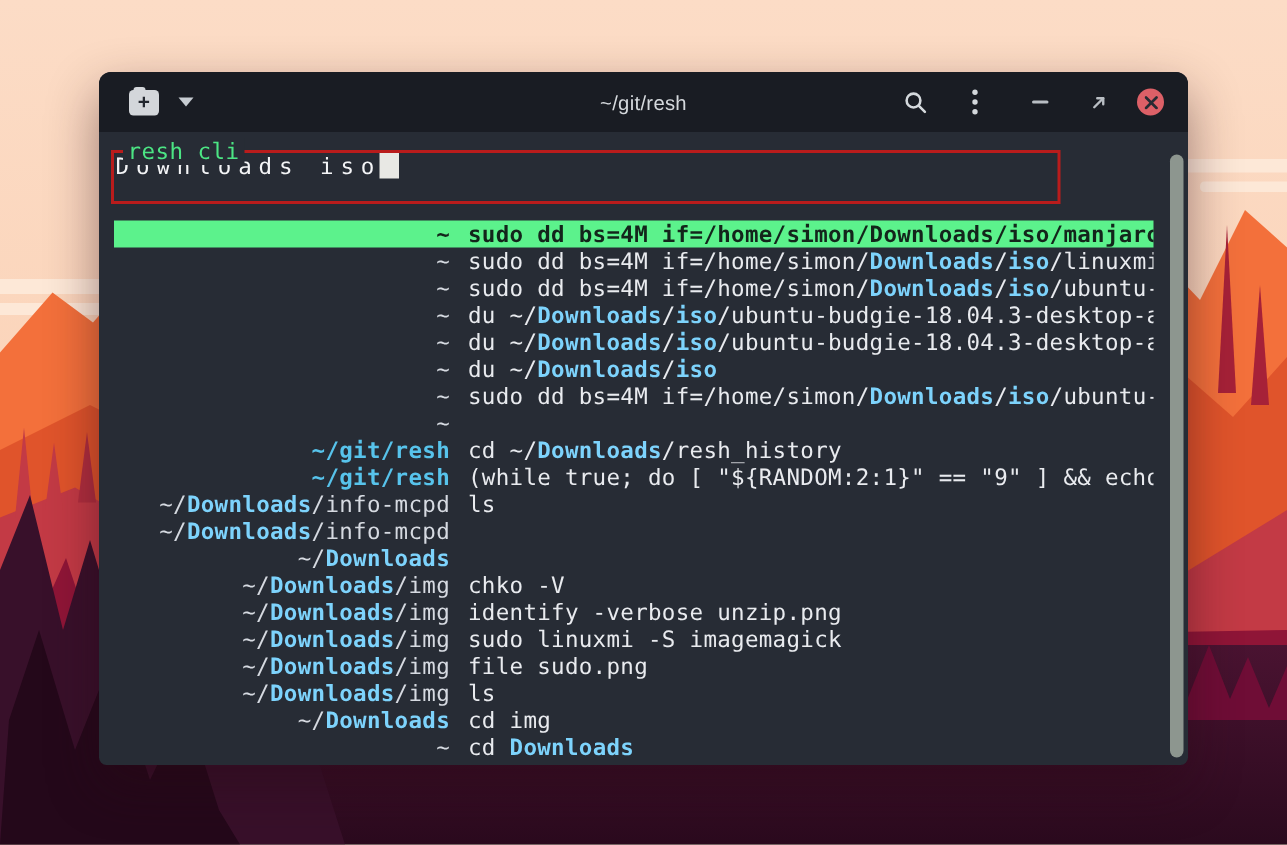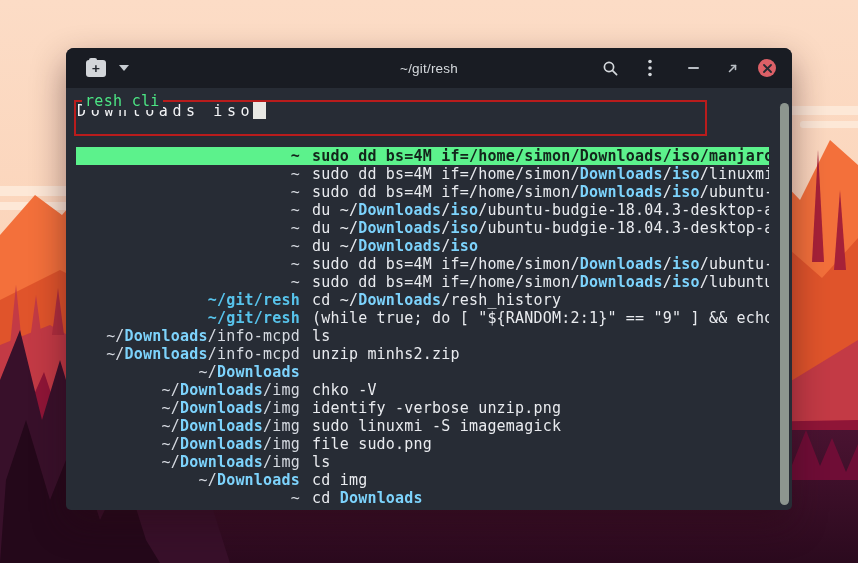--- a/index.html
+++ b/index.html
@@ -135,25 +135,25 @@
   </div>
 
   <div class="rows">
       <div class="row sel"><span class="ctx"><span class="sg-p">~</span></span><span class="gap"></span><span class="cmd"><span class="sg-p">sudo dd bs=4M if=/home/simon/Downloads/iso/manjaro</span></span></div>
       <div class="row"><span class="ctx"><span class="sg-p">~</span></span><span class="gap"></span><span class="cmd"><span class="sg-p">sudo dd bs=4M if=/home/simon/</span><span class="sg-m">Downloads</span><span class="sg-p">/</span><span class="sg-m">iso</span><span class="sg-p">/linuxmi</span></span></div>
       <div class="row"><span class="ctx"><span class="sg-p">~</span></span><span class="gap"></span><span class="cmd"><span class="sg-p">sudo dd bs=4M if=/home/simon/</span><span class="sg-m">Downloads</span><span class="sg-p">/</span><span class="sg-m">iso</span><span class="sg-p">/ubuntu-</span></span></div>
       <div class="row"><span class="ctx"><span class="sg-p">~</span></span><span class="gap"></span><span class="cmd"><span class="sg-p">du ~/</span><span class="sg-m">Downloads</span><span class="sg-p">/</span><span class="sg-m">iso</span><span class="sg-p">/ubuntu-budgie-18.04.3-desktop-a</span></span></div>
       <div class="row"><span class="ctx"><span class="sg-p">~</span></span><span class="gap"></span><span class="cmd"><span class="sg-p">du ~/</span><span class="sg-m">Downloads</span><span class="sg-p">/</span><span class="sg-m">iso</span><span class="sg-p">/ubuntu-budgie-18.04.3-desktop-a</span></span></div>
       <div class="row"><span class="ctx"><span class="sg-p">~</span></span><span class="gap"></span><span class="cmd"><span class="sg-p">du ~/</span><span class="sg-m">Downloads</span><span class="sg-p">/</span><span class="sg-m">iso</span></span></div>
       <div class="row"><span class="ctx"><span class="sg-p">~</span></span><span class="gap"></span><span class="cmd"><span class="sg-p">sudo dd bs=4M if=/home/simon/</span><span class="sg-m">Downloads</span><span class="sg-p">/</span><span class="sg-m">iso</span><span class="sg-p">/ubuntu-</span></span></div>
-      <div class="row"><span class="ctx"><span class="sg-p">~</span></span><span class="gap"></span><span class="cmd"><span class="sg-p">sudo dd bs=4M if=/home/simon/</span><span class="sg-m">Downloads</span><span class="sg-p">/</span><span class="sg-m">iso</span><span class="sg-p">/lubuntu</span></span></div>
+      <div class="row"><span class="ctx"><span class="sg-p">~</span></span><span class="gap"></span></div>
       <div class="row"><span class="ctx"><span class="sg-d">~/git/resh</span></span><span class="gap"></span><span class="cmd"><span class="sg-p">cd ~/</span><span class="sg-m">Downloads</span><span class="sg-p">/resh_history</span></span></div>
       <div class="row"><span class="ctx"><span class="sg-d">~/git/resh</span></span><span class="gap"></span><span class="cmd"><span class="sg-p">(while true; do [ "${RANDOM:2:1}" == "9" ] &amp;&amp; echo</span></span></div>
       <div class="row"><span class="ctx"><span class="sg-p">~/</span><span class="sg-m">Downloads</span><span class="sg-p">/info-mcpd</span></span><span class="gap"></span><span class="cmd"><span class="sg-p">ls</span></span></div>
-      <div class="row"><span class="ctx"><span class="sg-p">~/</span><span class="sg-m">Downloads</span><span class="sg-p">/info-mcpd</span></span><span class="gap"></span><span class="cmd"><span class="sg-p">unzip minhs2.zip</span></span></div>
+      <div class="row"><span class="ctx"><span class="sg-p">~/</span><span class="sg-m">Downloads</span><span class="sg-p">/info-mcpd</span></span><span class="gap"></span></div>
       <div class="row"><span class="ctx"><span class="sg-p">~/</span><span class="sg-m">Downloads</span></span><span class="gap"></span></div>
       <div class="row"><span class="ctx"><span class="sg-p">~/</span><span class="sg-m">Downloads</span><span class="sg-p">/img</span></span><span class="gap"></span><span class="cmd"><span class="sg-p">chko -V</span></span></div>
       <div class="row"><span class="ctx"><span class="sg-p">~/</span><span class="sg-m">Downloads</span><span class="sg-p">/img</span></span><span class="gap"></span><span class="cmd"><span class="sg-p">identify -verbose unzip.png</span></span></div>
       <div class="row"><span class="ctx"><span class="sg-p">~/</span><span class="sg-m">Downloads</span><span class="sg-p">/img</span></span><span class="gap"></span><span class="cmd"><span class="sg-p">sudo linuxmi -S imagemagick</span></span></div>
       <div class="row"><span class="ctx"><span class="sg-p">~/</span><span class="sg-m">Downloads</span><span class="sg-p">/img</span></span><span class="gap"></span><span class="cmd"><span class="sg-p">file sudo.png</span></span></div>
       <div class="row"><span class="ctx"><span class="sg-p">~/</span><span class="sg-m">Downloads</span><span class="sg-p">/img</span></span><span class="gap"></span><span class="cmd"><span class="sg-p">ls</span></span></div>
       <div class="row"><span class="ctx"><span class="sg-p">~/</span><span class="sg-m">Downloads</span></span><span class="gap"></span><span class="cmd"><span class="sg-p">cd img</span></span></div>
       <div class="row"><span class="ctx"><span class="sg-p">~</span></span><span class="gap"></span><span class="cmd"><span class="sg-p">cd </span><span class="sg-m">Downloads</span></span></div>
     </div>
 

